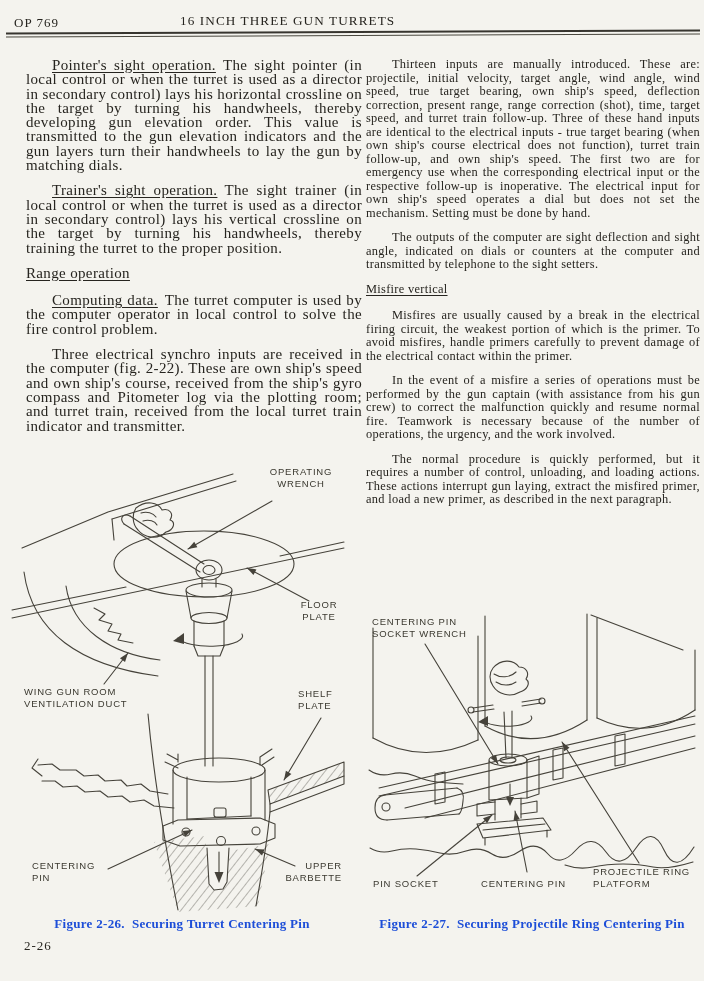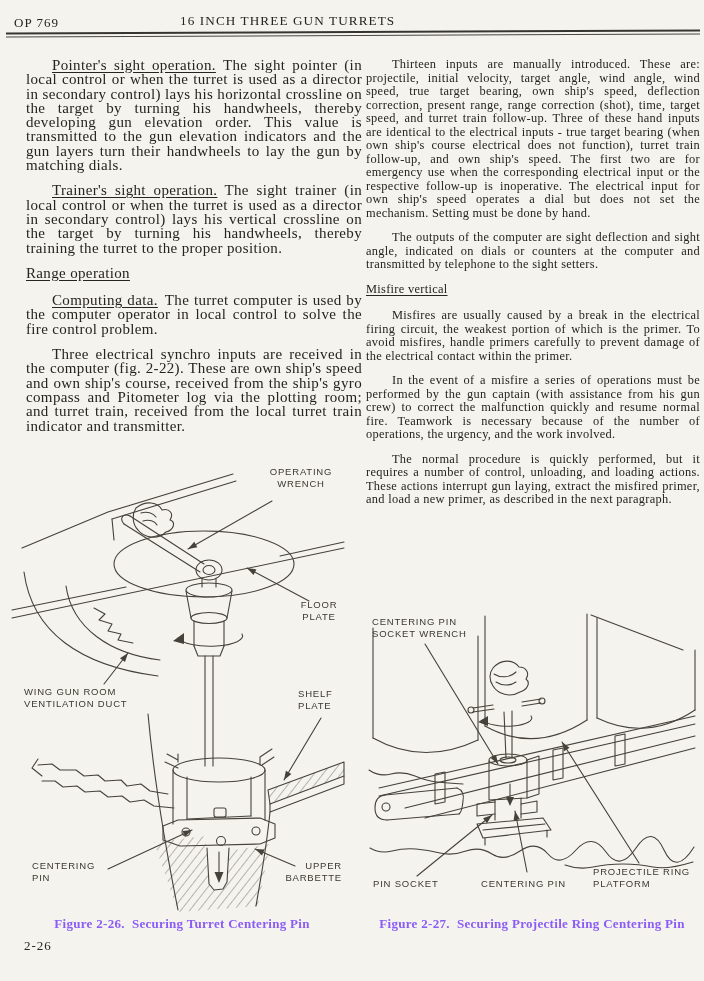--- a/index.html
+++ b/index.html
@@ -26,21 +26,21 @@
   
   .fig{position:absolute;}
   .fig svg{display:block;}
   .fig-label{
     position:absolute; font-family:"Liberation Sans", sans-serif;
     font-size:9.5px; letter-spacing:.8px; line-height:1.3; color:#3a382f;
     white-space:pre-line;
   }
   .caption{
     position:absolute; top:916px; text-align:center; font-size:13px; font-weight:bold;
-    letter-spacing:.3px; white-space:pre; color:#8b5cf6;
+    letter-spacing:.3px; white-space:pre; color:#1d4ed8;
   }
   .cap-left{left:14px; width:336px;}
   .cap-right{left:363px; width:338px;}
   .pageno{position:absolute; left:24px; top:938px; font-size:13px; letter-spacing:1px;}
 </style>
 </head>
 <body>
 
 <div class="page">
 

